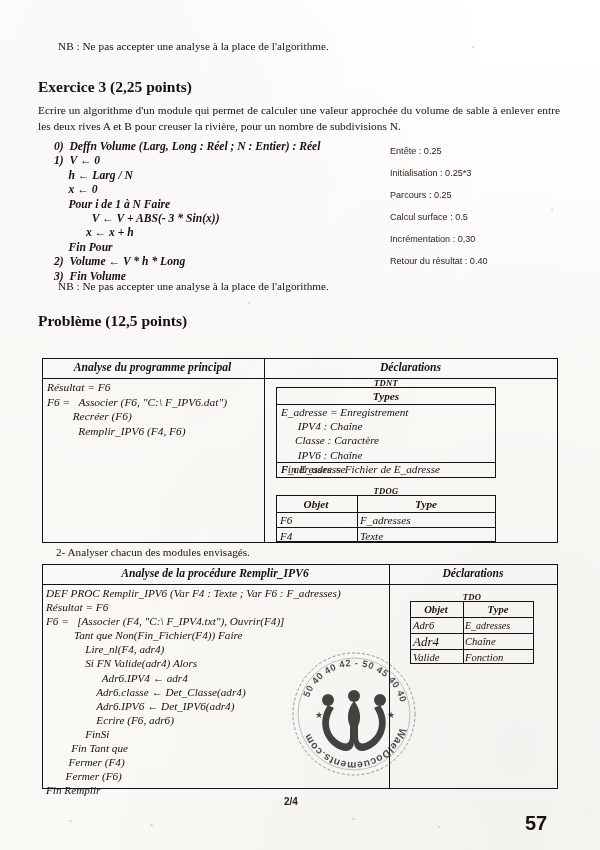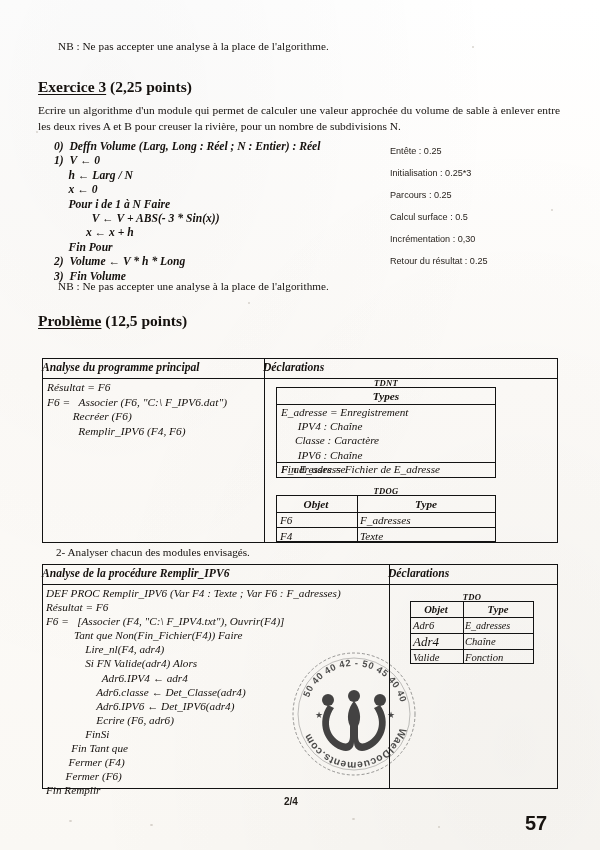--- a/index.html
+++ b/index.html
@@ -38,21 +38,20 @@
     white-space: nowrap;
   }
 
   .ex-head {
     position: absolute;
     font-size: 15.5px;
     white-space: nowrap;
   }
   .ex-head .u {
     font-weight: 700;
-    text-decoration: underline;
     text-underline-offset: 2px;
   }
   .ex-head .pts { font-weight: 700; }
 
   .para {
     position: absolute;
     font-size: 11.4px;
     line-height: 15.5px;
     text-align: justify;
   }
@@ -104,20 +103,21 @@
     position: absolute;
     left: 0; right: 0;
     height: 1.1px;
     background: #131313;
   }
   .thd {
     position: absolute;
     font-style: italic;
     font-weight: 700;
     font-size: 11.6px;
+    text-align: center;
     white-space: nowrap;
   }
   .cellblock {
     position: absolute;
     font-style: italic;
     font-size: 11.4px;
     line-height: 14.6px;
     white-space: pre;
   }
 
@@ -215,21 +215,21 @@
 
   <div class="algo" id="ex3-algo" style="left:54px; top:140px;"><div>0)  Deffn Volume (Larg, Long : Réel ; N : Entier) : Réel</div><div>1)  V ← 0</div><div>     h ← Larg / N</div><div>     x ← 0</div><div>     Pour i de 1 à N Faire</div><div>             V ← V + ABS(- 3 * Sin(x))</div><div>           x ← x + h</div><div>     Fin Pour</div><div>2)  Volume ← V * h * Long</div><div>3)  Fin Volume</div></div>
 
 
   <div id="bareme-list">
       <div class="bareme" style="left: 390px; top: 146px;">Entête : 0.25</div>
       <div class="bareme" style="left: 390px; top: 168px;">Initialisation : 0.25*3</div>
       <div class="bareme" style="left: 390px; top: 190px;">Parcours : 0.25</div>
       <div class="bareme" style="left: 390px; top: 212px;">Calcul surface : 0.5</div>
       <div class="bareme" style="left: 390px; top: 234px;">Incrémentation : 0,30</div>
-      <div class="bareme" style="left: 390px; top: 256px;">Retour du résultat : 0.25</div>
+      <div class="bareme" style="left: 390px; top: 256px;">Retour du résultat : 0.40</div>
     </div>
 
   <div class="nb" style="left:58px; top:280px;">
     <span>NB : Ne pas accepter une analyse à la place de l'algorithme.</span>
   </div>
 
   <div class="ex-head" style="left:38px; top:312px;">
     <span class="u">Problème</span>
     <span class="pts">(12,5 points)</span>
   </div>

